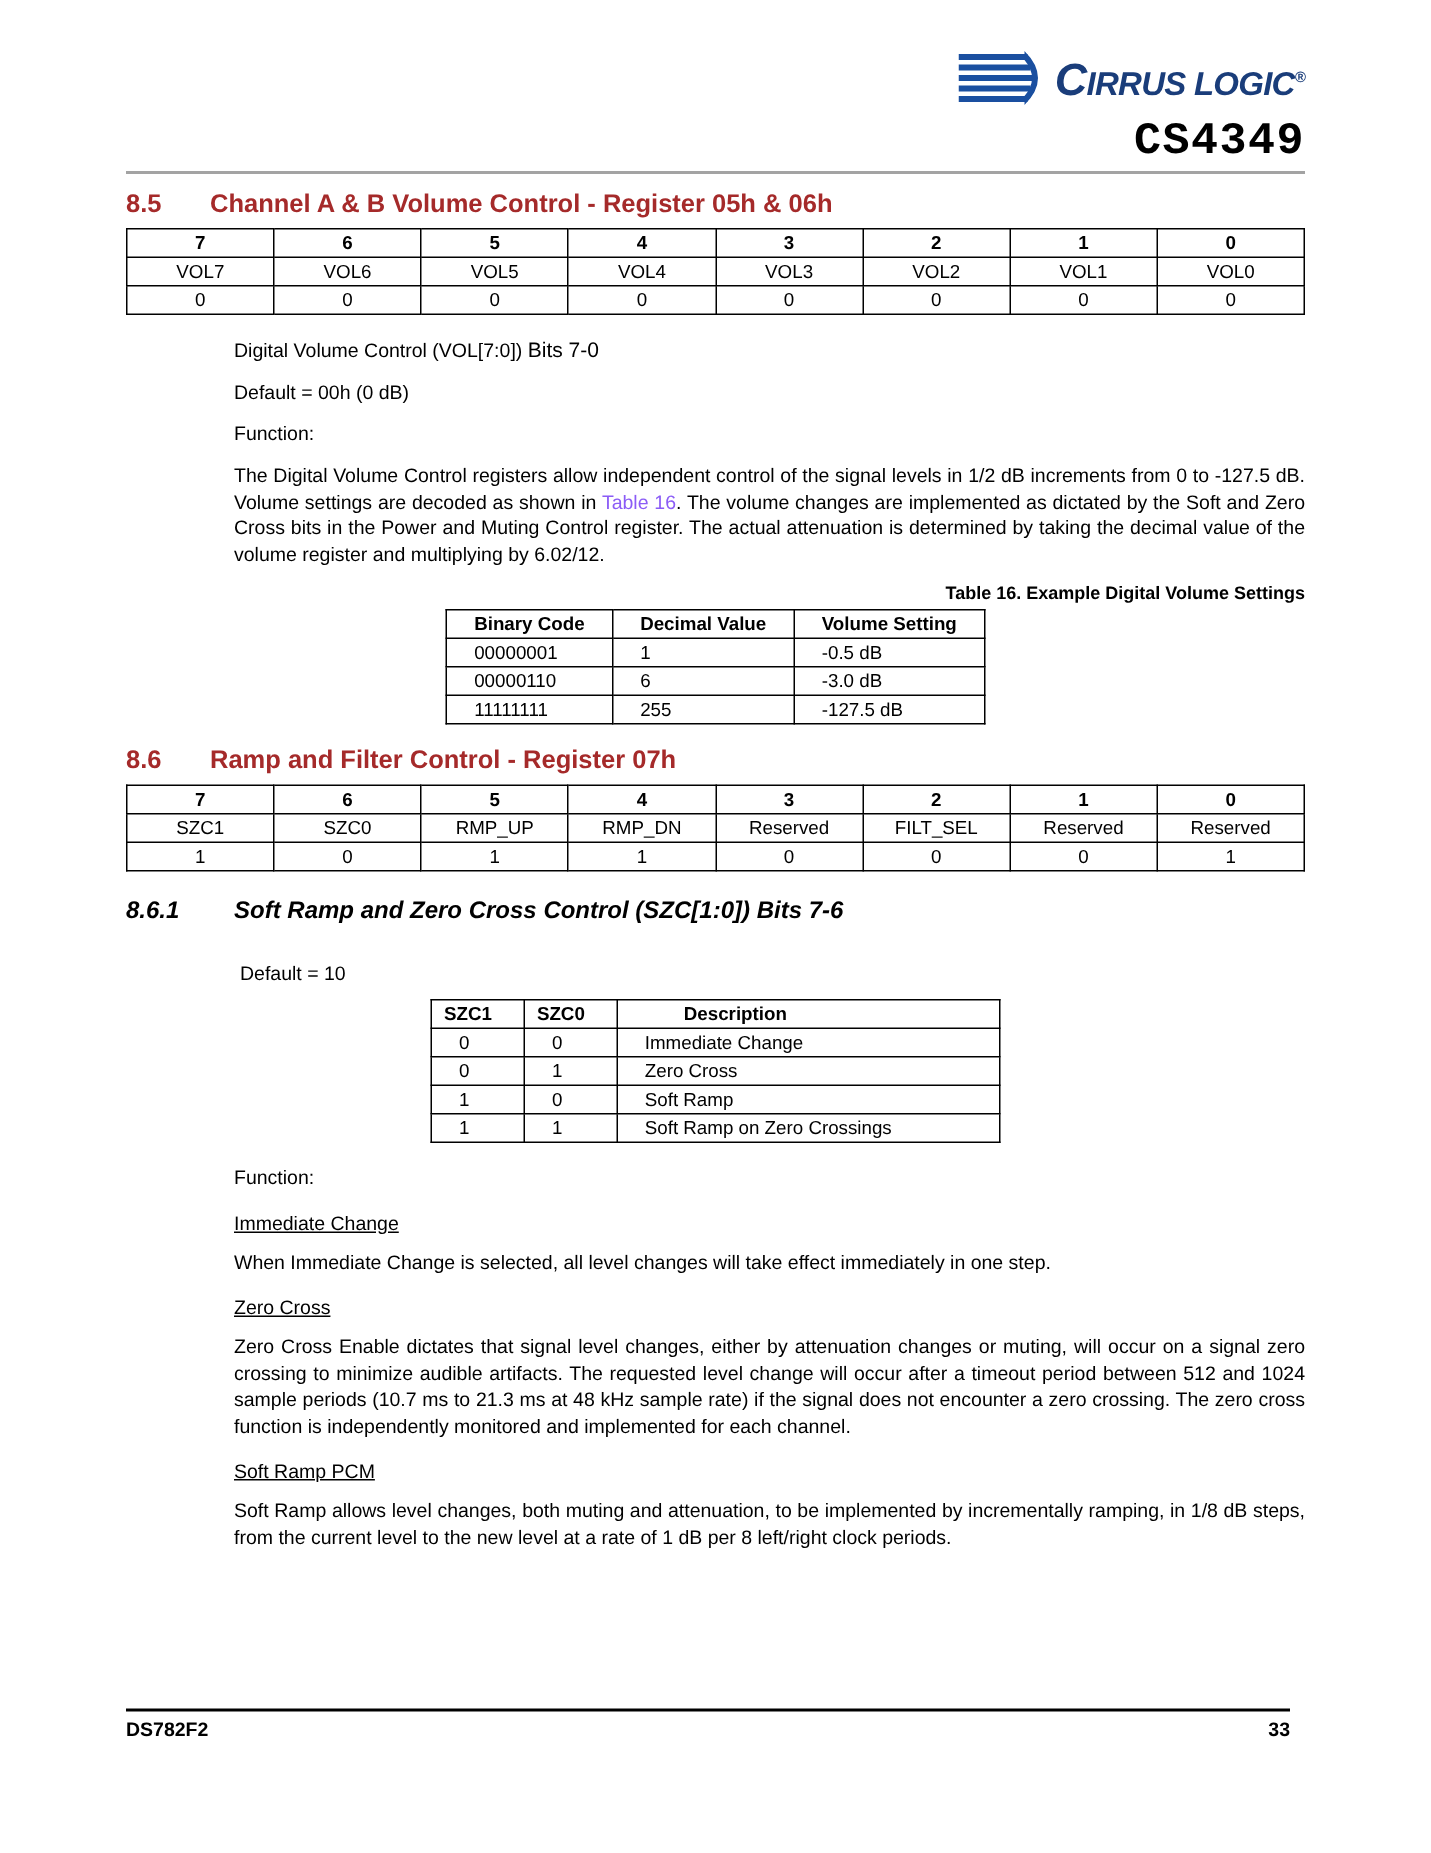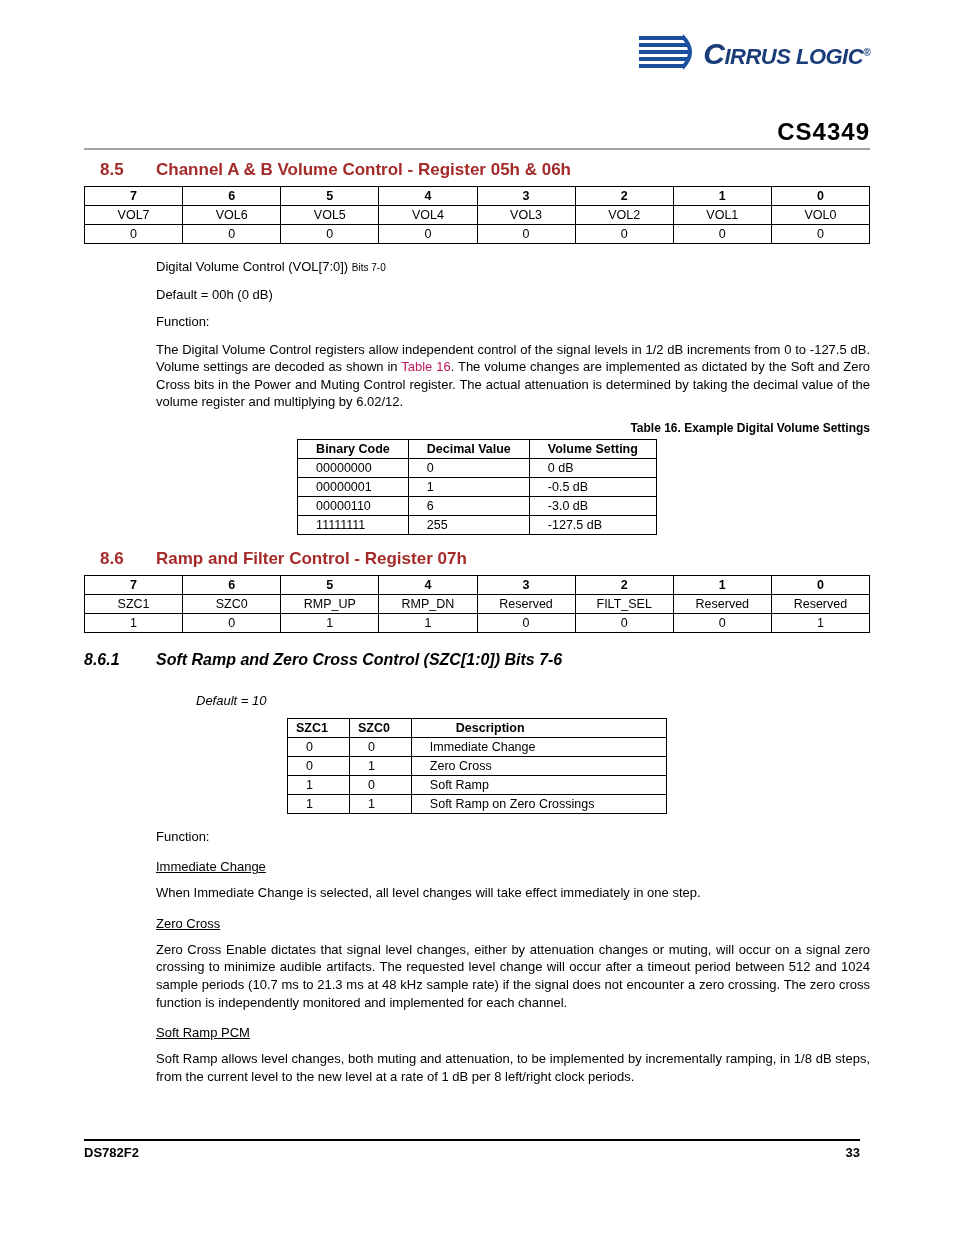--- a/index.html
+++ b/index.html
@@ -34,36 +34,34 @@
   }
   .logo-text {
     font-family: "Arial Black", Arial, sans-serif;
     font-style: italic;
     font-weight: 900;
     color: #1a3d7a;
     letter-spacing: -0.5px;
     font-size: 22px;
   }
   .part-number {
-    font-family: Liberation Sans, sans-serif;
-    font-weight: bold;
-    font-size: 24px;
+    font-family: Liberation Mono, monospace;
+    font-weight: bold;
+    font-size: 30px;
     letter-spacing: 1px;
-    margin-top: 40px;
   }
   h2.section {
     color: #a52a2a;
     font-size: 17px;
     font-weight: bold;
     margin: 8px 0 6px 0;
   }
   h2.section .num {
     display: inline-block;
     width: 56px;
-    margin-left: 16px;
   }
   h3.subsection {
     font-style: italic;
     font-weight: bold;
     font-size: 16px;
     margin: 18px 0 24px 0;
   }
   h3.subsection .num {
     display: inline-block;
     width: 72px;
@@ -110,24 +108,23 @@
   }
   table.data th {
     font-weight: bold;
   }
   .modename {
     text-decoration: underline;
     margin: 14px 0 6px 0;
     font-size: 13px;
   }
   .default-line {
-    font-style: italic;
-    margin: 6px 0 10px 112px;
-  }
-  .link { color: #be185d; }
+    margin: 6px 0 10px 76px;
+  }
+  .link { color: #8b5cf6; }
   .footer {
     position: absolute;
     bottom: 20px;
     left: 42px;
     right: 52px;
     border-top: 2px solid #000;
     display: flex;
     justify-content: space-between;
     font-weight: bold;
     font-size: 13px;
@@ -191,42 +188,37 @@
       <td>0</td>
           <td>0</td>
           <td>0</td>
           <td>0</td>
     </tr>
   </tbody>
     </table>
 
   <div class="indent">
     <div class="para">
-      <span>Digital Volume Control (VOL[7:0])</span> <span style="font-size:10px;">Bits 7-0</span>
+      <span>Digital Volume Control (VOL[7:0])</span> <span style="font-size:14px;">Bits 7-0</span>
     </div>
     <div class="para">Default = 00h (0 dB)</div>
     <div class="para">Function:</div>
     <div class="para">
       <span>The Digital Volume Control registers allow independent control of the signal levels in 1/2 dB increments from 0 to -127.5 dB. Volume settings are decoded as shown in </span><span class="link">Table 16</span><span>. The volume changes are implemented as dictated by the Soft and Zero Cross bits in the Power and Muting Control register. The actual attenuation is determined by taking the decimal value of the volume register and multiplying by 6.02/12.</span>
     </div>
   </div>
 
   <div class="tablecaption">Table 16. Example Digital Volume Settings</div>
   <table class="data">
     <tbody>
         <tr>
       <th>Binary Code</th>
           <th>Decimal Value</th>
           <th>Volume Setting</th>
     </tr>
-    <tr>
-          <td>00000000</td>
-          <td>0</td>
-          <td>0 dB</td>
-        </tr>
     <tr>
           <td>00000001</td>
           <td>1</td>
           <td>-0.5 dB</td>
         </tr>
     <tr>
           <td>00000110</td>
           <td>6</td>
           <td>-3.0 dB</td>
         </tr>

